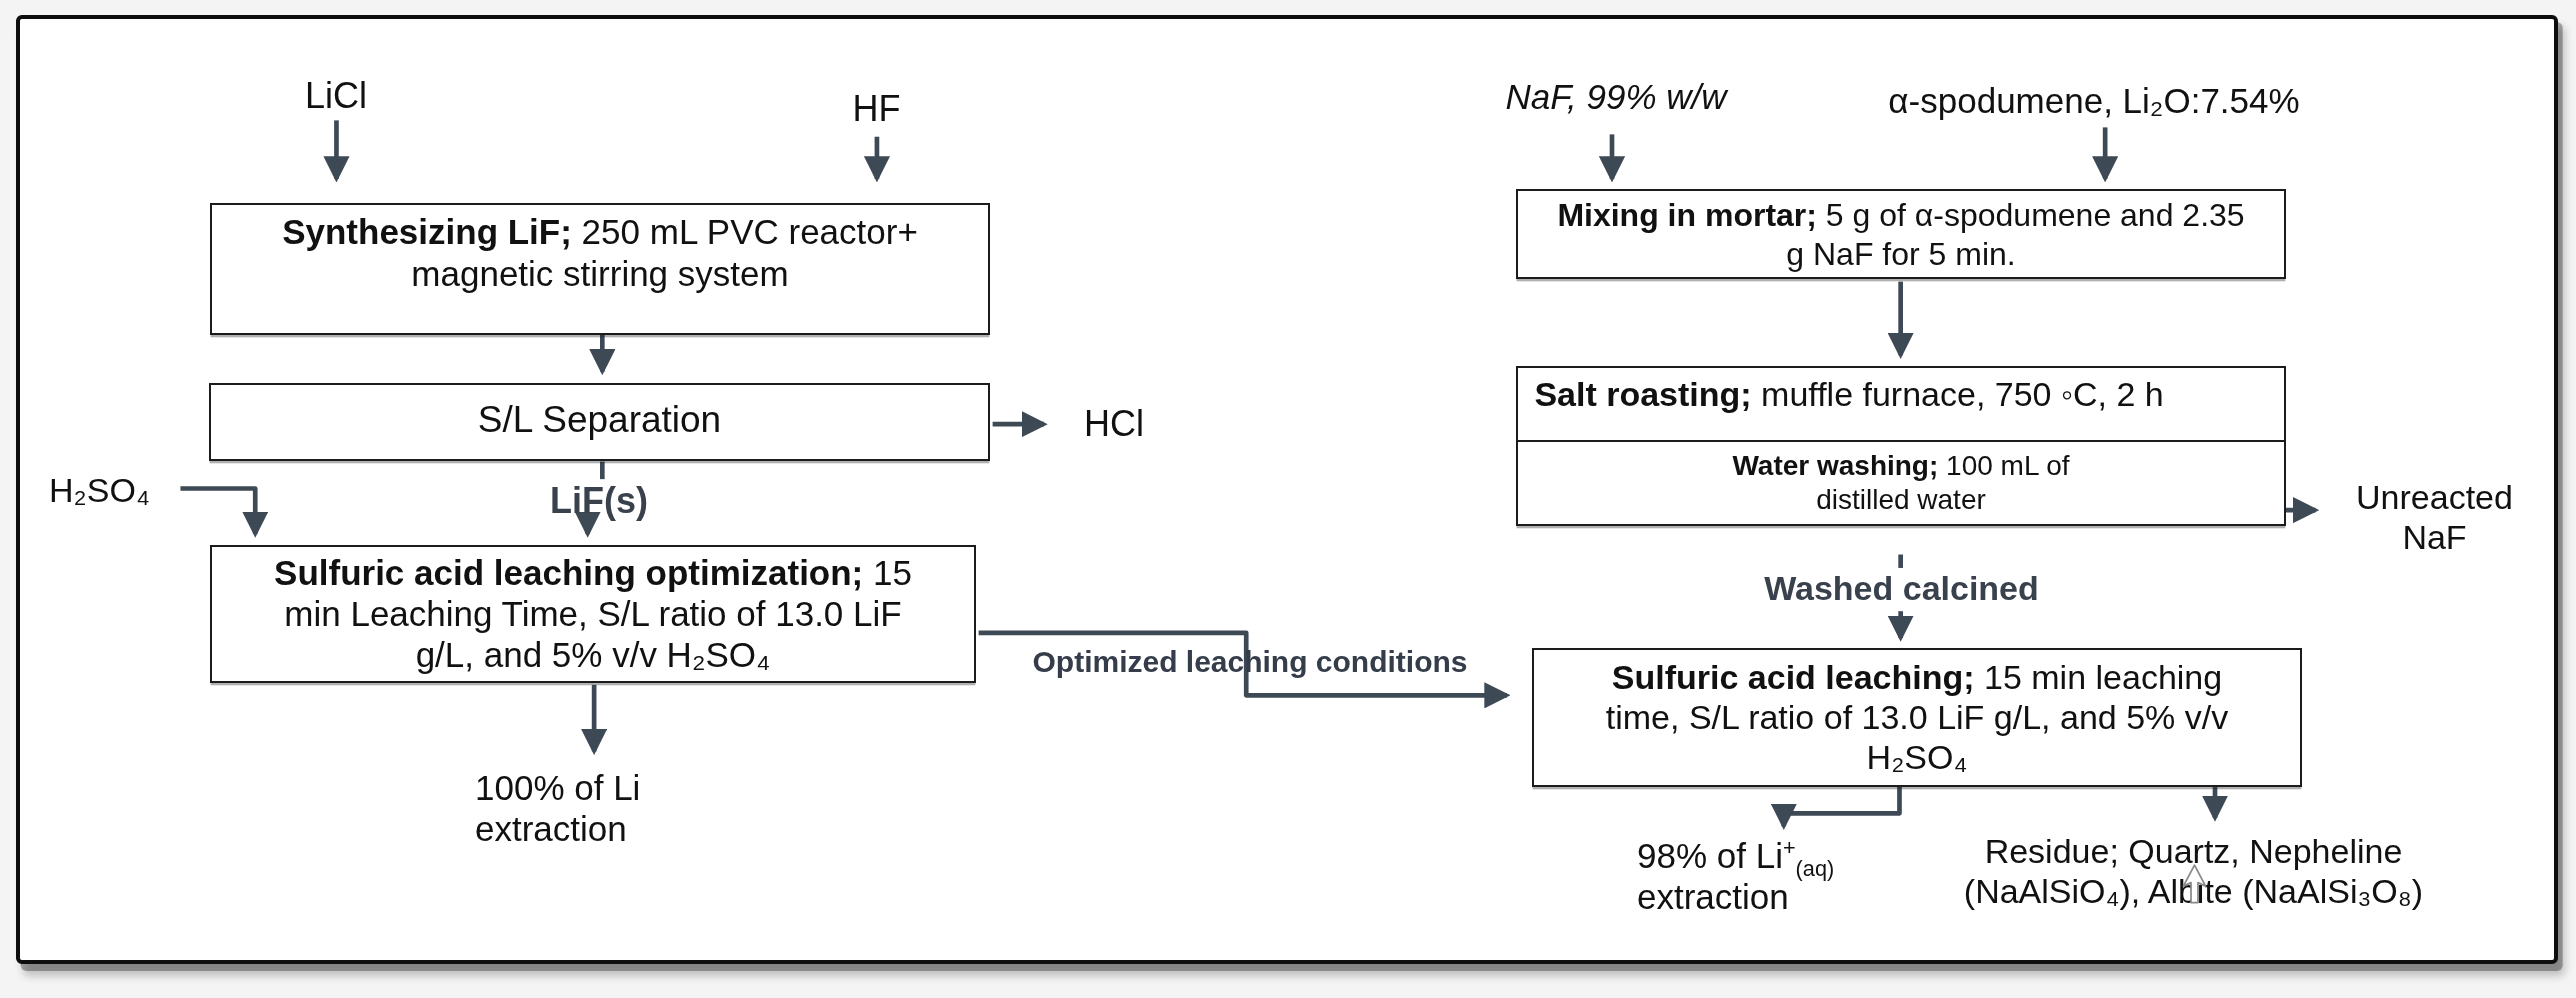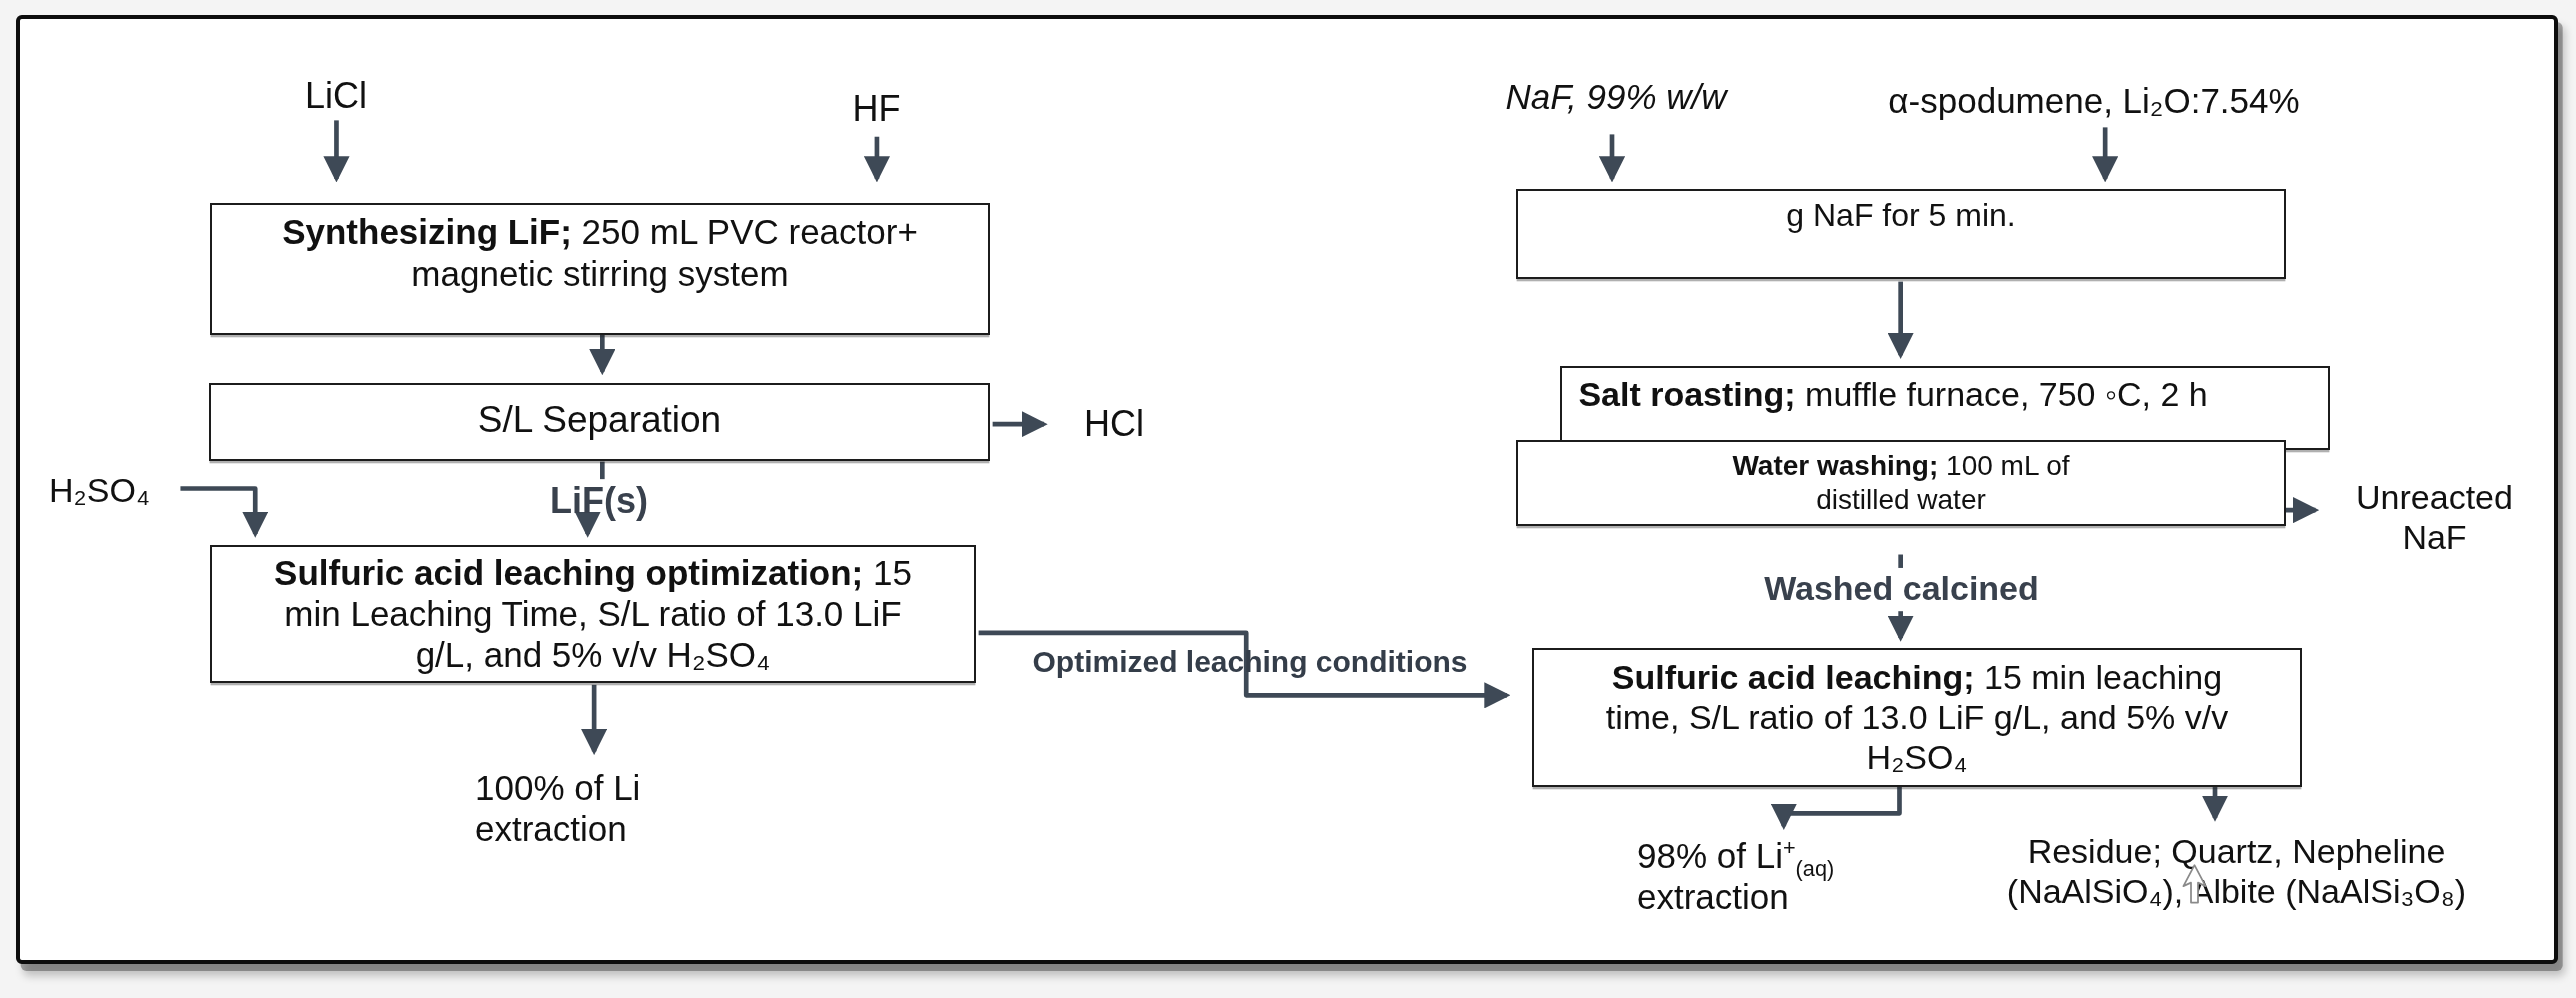--- a/index.html
+++ b/index.html
@@ -90,24 +90,25 @@
 
   <div class="lbl" style="left:475px;top:768px;font-size:35px;">100% of Li
 extraction</div>
 
   <div class="lbl ctr bold slate" style="left:1016px;top:644px;width:468px;font-size:30px;color:#343d49;">Optimized leaching conditions</div>
 
   <div class="lbl ctr" style="left:1496px;top:77px;width:240px;font-size:35px;font-style:italic;">NaF, 99% w/w</div>
   <div class="lbl ctr" style="left:1860px;top:81px;width:468px;font-size:35px;">α-spodumene, Li₂O:7.54%</div>
 
   <div class="pbox b-mix" style="left:1516px;top:189px;width:770px;height:90px;">
+    <div class="ln"><b class="bold">Mixing in mortar;</b><span> 5 g of α-spodumene and 2.35</span></div>
     <div class="ln">g NaF for 5 min.</div>
   </div>
 
-  <div class="pbox b-roast" style="left:1516px;top:366px;width:770px;height:84px;text-align:left;padding-left:16.4px;margin-left:44px;">
+  <div class="pbox b-roast" style="left:1516px;top:366px;width:770px;height:84px;text-align:left;padding-left:16.4px;">
     <div class="ln"><b class="bold">Salt roasting;</b><span> muffle furnace, 750 ◦C, 2 h</span></div>
   </div>
 
   <div class="pbox b-wash" style="left:1516px;top:440px;width:770px;height:86px;">
     <div class="ln"><b class="bold">Water washing;</b><span> 100 mL of</span></div>
     <div class="ln">distilled water</div>
   </div>
 
   <div class="lbl ctr" style="left:2319px;top:478px;width:231px;font-size:34px;">Unreacted
 NaF</div>
@@ -115,20 +116,20 @@
   <div class="lbl ctr bold slate" style="left:1726px;top:569px;width:351px;font-size:34px;">Washed calcined</div>
 
   <div class="pbox b-leach" style="left:1516px;top:648px;width:770px;height:139px;">
     <div class="ln"><b class="bold">Sulfuric acid leaching;</b><span> 15 min leaching</span></div>
     <div class="ln">time, S/L ratio of 13.0 LiF g/L, and 5% v/v</div>
     <div class="ln">H₂SO₄</div>
   </div>
 
   <div class="lbl" style="left:1637px;top:836px;font-size:35px;"><span>98% of Li</span><sup>+</sup><sub>(aq)</sub><br><span>extraction</span></div>
 
-  <div class="lbl ctr" style="left:1947px;top:832px;width:579px;font-size:34px;">Residue; Quartz, Nepheline
+  <div class="lbl ctr" style="left:1904px;top:832px;width:579px;font-size:34px;">Residue; Quartz, Nepheline
 (NaAlSiO₄), Albite (NaAlSi₃O₈)</div>
 
   <svg style="position:absolute;left:2181px;top:864px;z-index:5;" width="27" height="42" viewBox="0 0 46 72">
     <path d="M23 2 L42 38 L29 32 L29 66 L17 66 L17 32 L4 38 Z" fill="#ffffff" stroke="#8a8a8a" stroke-width="3" stroke-linejoin="round"></path>
   </svg>
 </div>
 
 
 </body></html>

